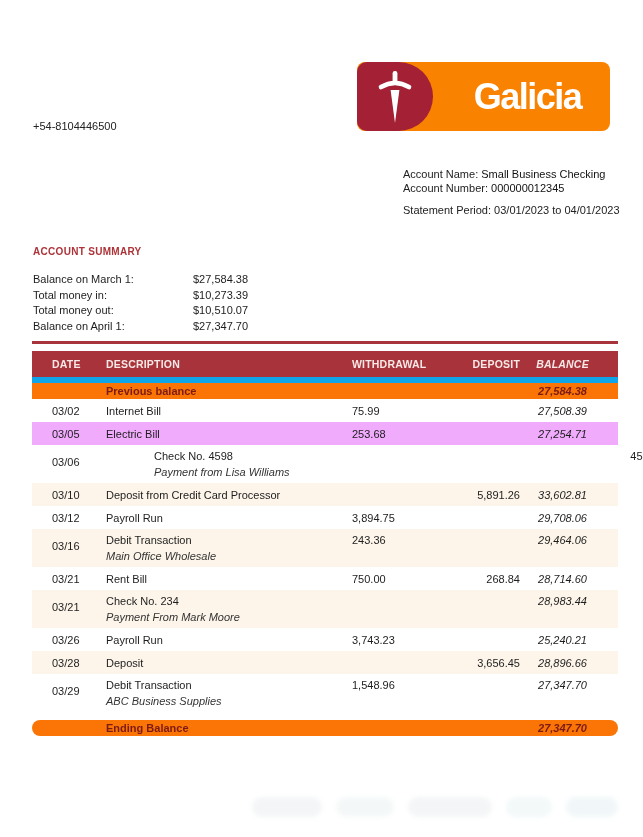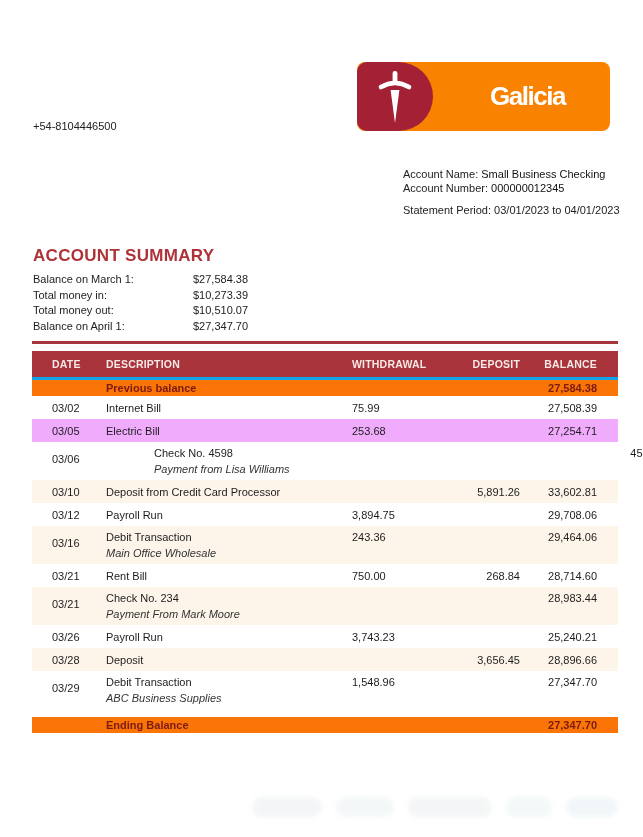--- a/index.html
+++ b/index.html
@@ -4,42 +4,42 @@
 <style>
   html,body{margin:0;padding:0;background:#ffffff;}
   .page{
     position:relative;width:643px;height:837px;background:#ffffff;overflow:hidden;
     font-family:"Liberation Sans",sans-serif;color:#1d1d1d;font-size:11px;
   }
   
   .logo{position:absolute;left:357px;top:62px;width:253px;height:69px;border-radius:8px;display:flex;align-items:center;}
   .logo-shield{position:absolute;left:0;top:0;width:76px;height:69px;border-radius:10px 35px 35px 10px;display:flex;align-items:center;justify-content:center;z-index:2;}
   .logo-word{position:absolute;left:88px;top:0;height:69px;right:0;display:flex;align-items:center;justify-content:center;
-    color:#ffffff;font-size:26px;font-weight:700;letter-spacing:-1.5px;}
+    color:#ffffff;font-size:36px;font-weight:700;letter-spacing:-1.5px;}
   
   .addr{position:absolute;left:33px;top:120px;line-height:13.5px;color:#222;}
   .recipient{position:absolute;left:33px;top:160px;line-height:13.5px;font-weight:700;color:#111;}
   .acct-info{position:absolute;left:403px;top:168px;line-height:13.5px;color:#222;}
   .acct-info .val{font-weight:400;color:#111;}
   .acct-period{margin-top:9px;}
-  .summary-title{position:absolute;left:33px;top:246px;font-size:17px;font-weight:700;letter-spacing:.3px;}
+  .summary-title{position:absolute;left:33px;top:246px;font-size:10px;font-weight:700;letter-spacing:.3px;}
   .summary{position:absolute;left:33px;top:272px;line-height:15.6px;}
   .summary .row{display:flex;}
   .summary .lbl{width:160px;}
   
   .rule{position:absolute;left:32px;top:341px;width:586px;height:2.5px;}
   .txn{position:absolute;left:32px;top:351px;width:586px;}
   .grid{display:grid;grid-template-columns:70px 250px 110px 66px 90px;align-items:center;}
-  .thead{height:26px;color:#f7e9e7;font-weight:700;font-size:10.5px;letter-spacing:.2px;border-bottom:3px solid #0ea5e9;}
+  .thead{height:26px;color:#f7e9e7;font-weight:700;font-size:10.5px;letter-spacing:.2px;border-bottom:6px solid #0ea5e9;}
   .band{height:16px;font-weight:700;}
   .c-date{padding-left:20px;}
   .c-desc{padding-left:4px;}
   .c-wd{text-align:left;}
   .c-dep{text-align:right;padding-right:8px;}
-  .c-bal{text-align:right;padding-right:21px;}
+  .c-bal{text-align:center;padding-right:21px;font-style:italic;}
   .trow{min-height:23px;}
   .trow.two .cell{align-self:start;padding-top:5px;}
   .trow.two .c-date{align-self:center;padding-top:0;}
   .trow.two{padding-bottom:5px;}
   .note{font-style:italic;color:#333;padding-top:4px;}
   .gap{height:8px;background:#fff;}
   
   .wm{position:absolute;left:252px;top:790px;width:368px;height:34px;opacity:.16;filter:blur(2px);display:flex;gap:14px;align-items:center;}
   .wm span{display:block;height:20px;border-radius:10px;background:#b9c6cc;}
   .wm .b1{width:70px;} .wm .b2{width:58px;background:#bfd3da;} .wm .b3{width:84px;} .wm .b4{width:46px;background:#b7d7de;} .wm .b5{width:52px;background:#aaccd6;}
@@ -211,21 +211,21 @@
             <div class="note">ABC Business Supplies</div>
           </div>
           <div class="cell c-wd">1,548.96</div>
           <div class="cell c-dep"></div>
           <div class="cell c-bal">27,347.70</div>
         </div>
       </div>
 
     <div class="gap"></div>
 
-    <div class="grid band" id="end-band" style="background: rgb(250, 117, 5); color: rgb(124, 26, 21);">
+    <div class="grid band" id="end-band" style="background: rgb(250, 117, 5); color: rgb(124, 26, 21); border-radius: 11px;">
       <div class="cell c-date"></div>
       <div class="cell c-desc">Ending Balance</div>
       <div class="cell c-wd"></div>
       <div class="cell c-dep"></div>
       <div class="cell c-bal">27,347.70</div>
     </div>
   </div>
 
   <div class="wm">
     <span class="b1"></span>

